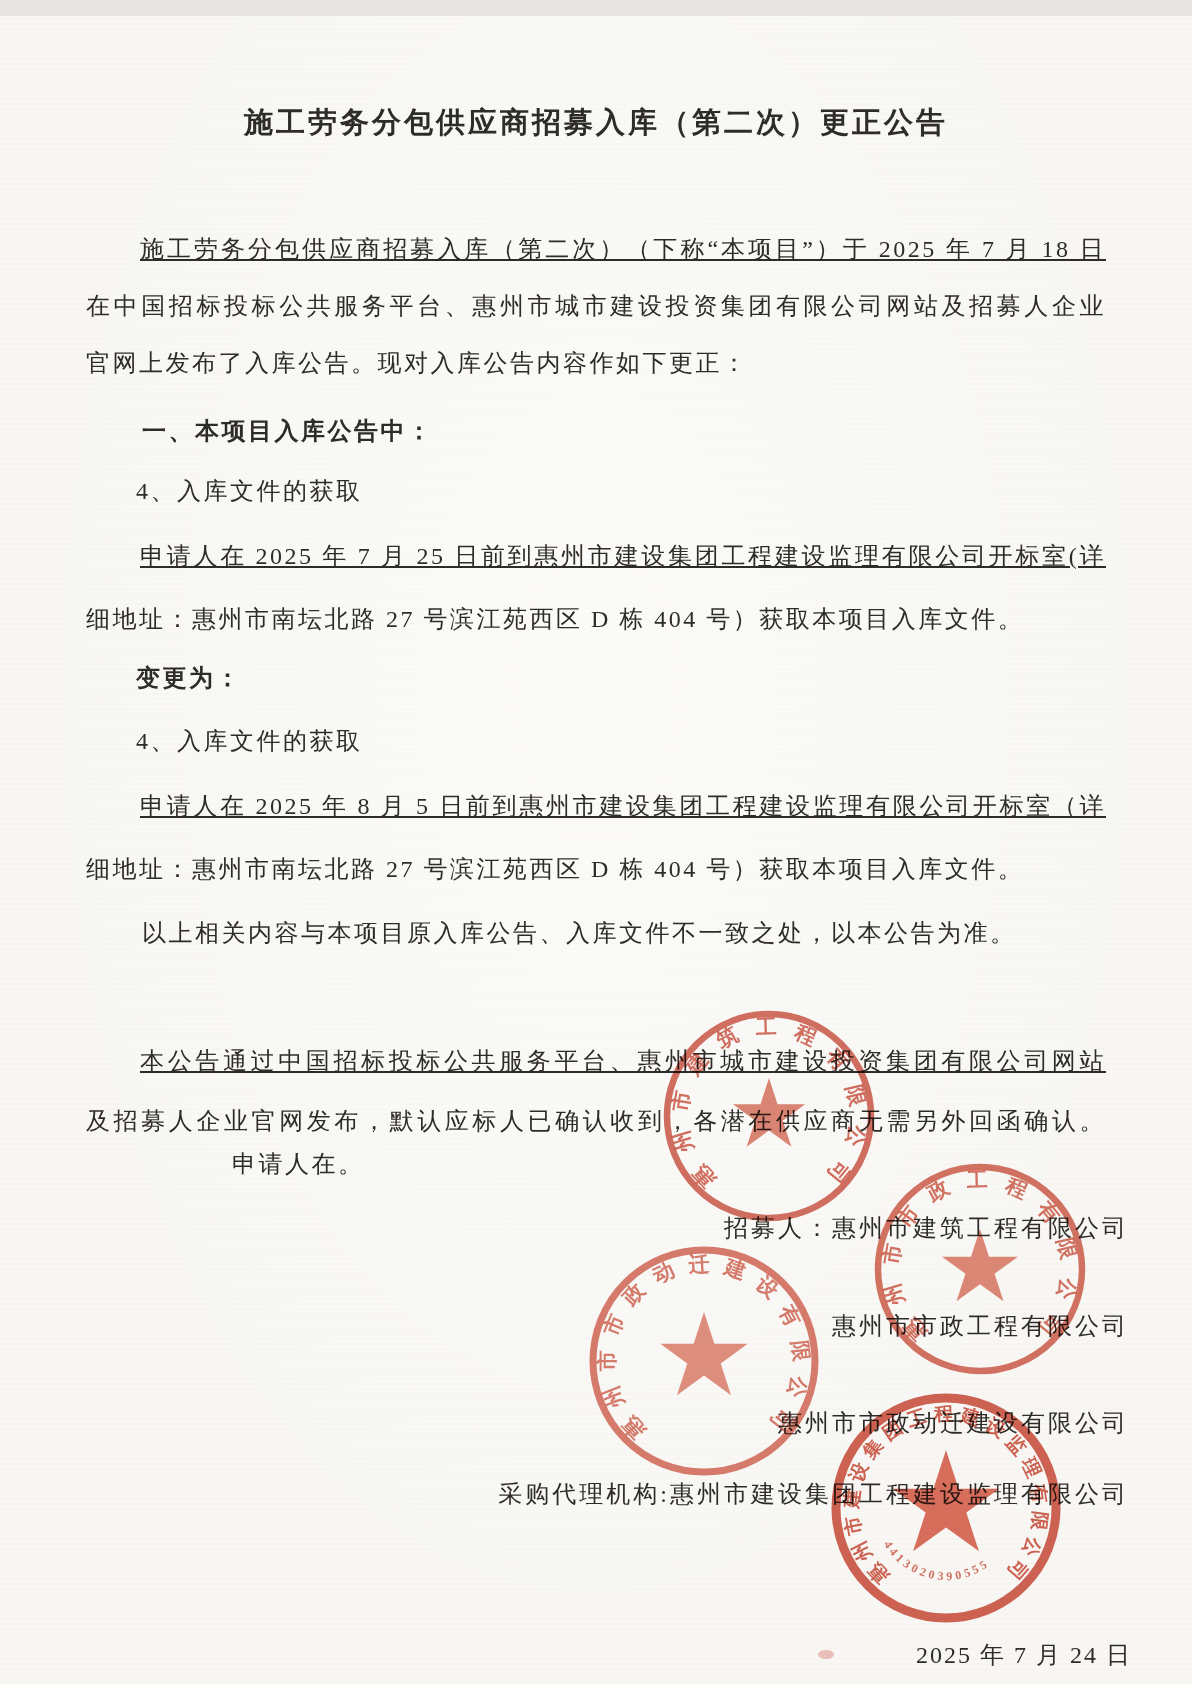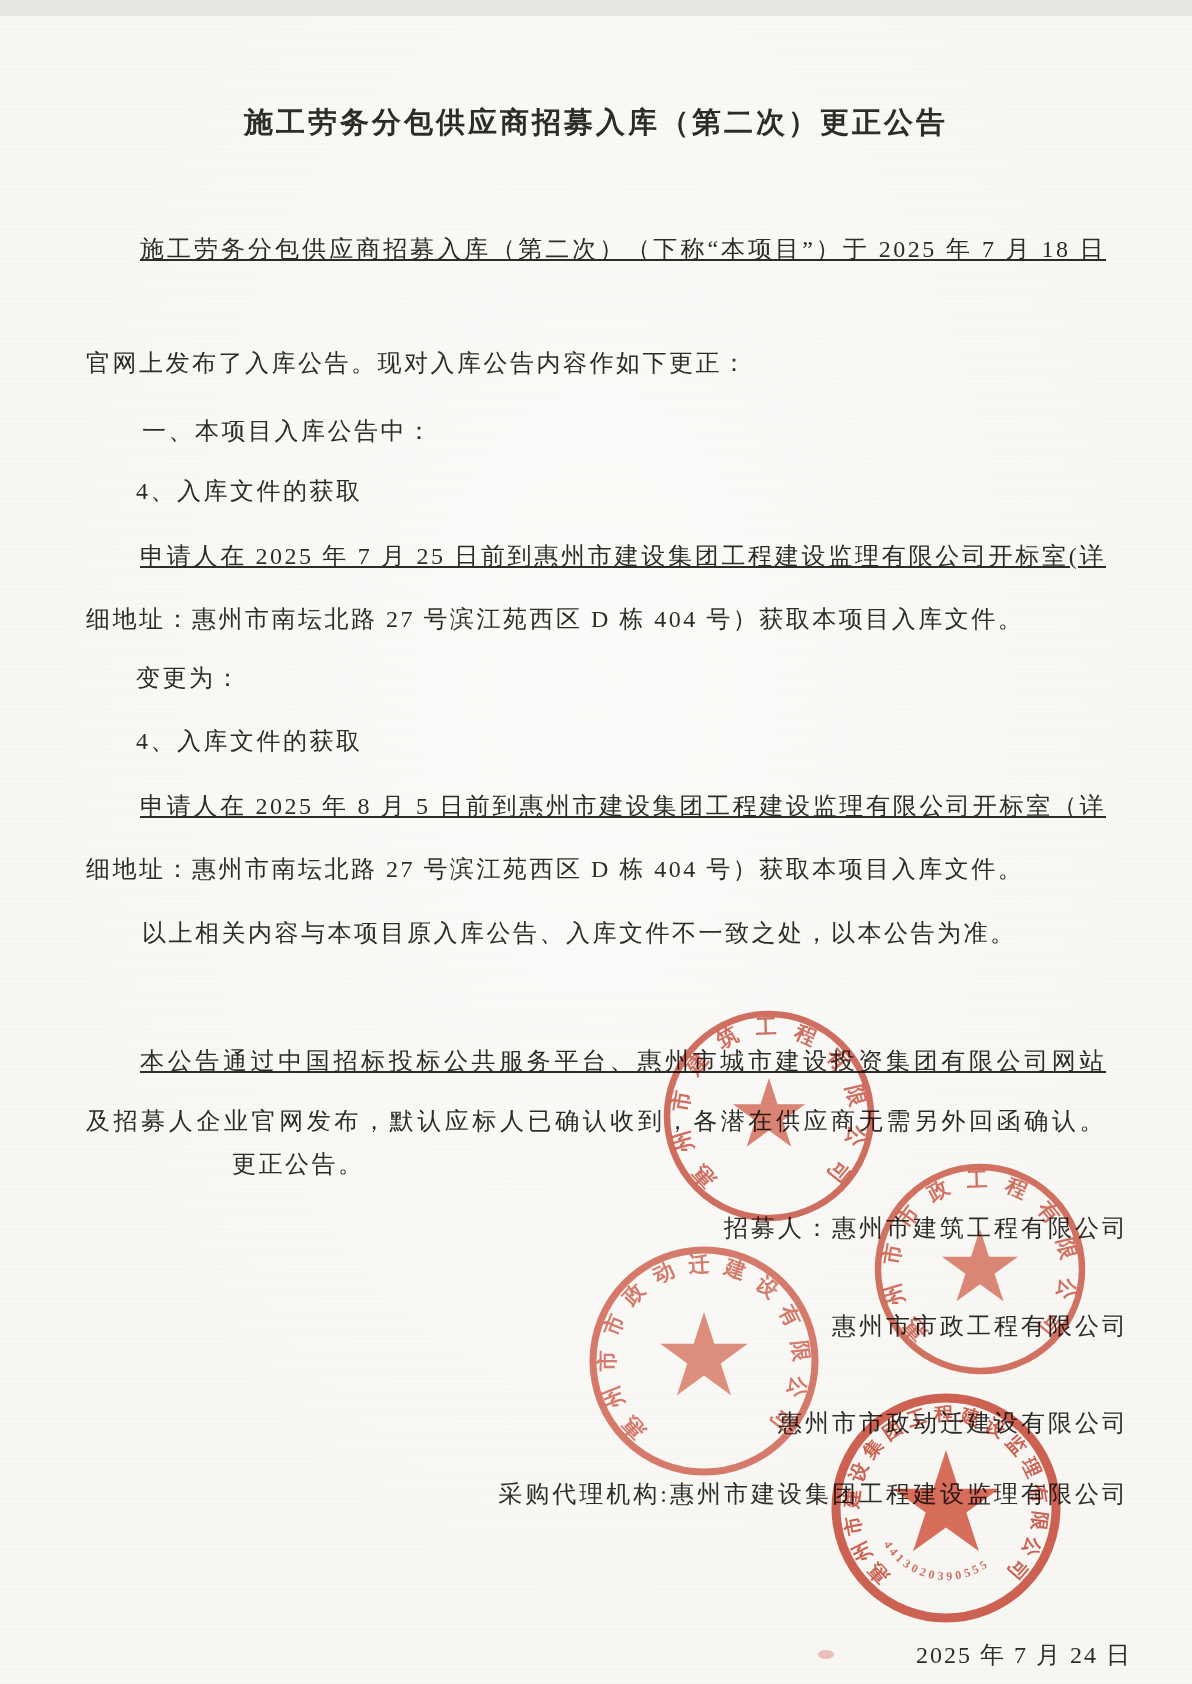--- a/index.html
+++ b/index.html
@@ -31,58 +31,59 @@
   }
   .ind{text-indent:54px;text-decoration:underline;}
   .title{
     left:0;right:0;
     text-align:center;
     font-size:29px;
     font-weight:700;
     letter-spacing:3px;
     line-height:68px;
   }
-  .bold{font-weight:400;}
+  .bold{font-weight:700;}
   .rline{right:63px;letter-spacing:3px;}
   .seal{position:absolute;mix-blend-mode:multiply;opacity:.92;}
   .seal text{font-family:"Liberation Serif","DejaVu Serif",serif;font-weight:700;}
   .smudge{
     position:absolute;left:818px;top:1634px;width:16px;height:9px;
     background:rgba(205,90,75,.35);border-radius:50%;
   }
 </style>
 </head>
 <body>
 
 <div class="page">
 
   <div class="line title" style="top:72px">施工劳务分包供应商招募入库（第二次）更正公告</div>
 
 
   <div class="line just ind" style="top:203px">施工劳务分包供应商招募入库（第二次）（下称“本项目”）于 2025 年 7 月 18 日</div>
+  <div class="line just" style="top:260px">在中国招标投标公共服务平台、惠州市城市建设投资集团有限公司网站及招募人企业</div>
   <div class="line" style="left:86px;top:317px">官网上发布了入库公告。现对入库公告内容作如下更正：</div>
 
   <div class="line bold" style="left:142px;top:385px">一、本项目入库公告中：</div>
 
   <div class="line" style="left:136px;top:445px">4、入库文件的获取</div>
   <div class="line just ind" style="top:510px">申请人在 2025 年 7 月 25 日前到惠州市建设集团工程建设监理有限公司开标室(详</div>
   <div class="line" style="left:86px;top:573px">细地址：惠州市南坛北路 27 号滨江苑西区 D 栋 404 号）获取本项目入库文件。</div>
 
   <div class="line bold" style="left:136px;top:632px">变更为：</div>
 
   <div class="line" style="left:136px;top:695px">4、入库文件的获取</div>
   <div class="line just ind" style="top:760px">申请人在 2025 年 8 月 5 日前到惠州市建设集团工程建设监理有限公司开标室（详</div>
   <div class="line" style="left:86px;top:823px">细地址：惠州市南坛北路 27 号滨江苑西区 D 栋 404 号）获取本项目入库文件。</div>
 
   <div class="line" style="left:88px;top:887px;text-indent:54px">以上相关内容与本项目原入库公告、入库文件不一致之处，以本公告为准。</div>
 
   <div class="line just ind" style="top:1015px">本公告通过中国招标投标公共服务平台、惠州市城市建设投资集团有限公司网站</div>
   <div class="line just" style="top:1075px">及招募人企业官网发布，默认应标人已确认收到，各潜在供应商无需另外回函确认。</div>
 
-  <div class="line" style="left:232px;top:1118px">更正公告。</div>
+  <div class="line" style="left:232px;top:1118px">申请人在。</div>
 
   <div class="line rline" style="top:1182px">招募人：惠州市建筑工程有限公司</div>
   <div class="line rline" style="top:1280px">惠州市市政工程有限公司</div>
   <div class="line rline" style="top:1377px">惠州市市政动迁建设有限公司</div>
   <div class="line rline" style="top:1448px">采购代理机构:惠州市建设集团工程建设监理有限公司</div>
   <div class="line" style="right:60px;top:1609px;letter-spacing:2px">2025 年 7 月 24 日</div>
 
   <svg class="seal" style="left:658px;top:989px" width="222" height="222" viewBox="658 989 222 222">
     <defs>
       <path id="arcA" d="M 716.3 1162.8 A 82 82 0 1 1 821.7 1162.8" fill="none"></path>

